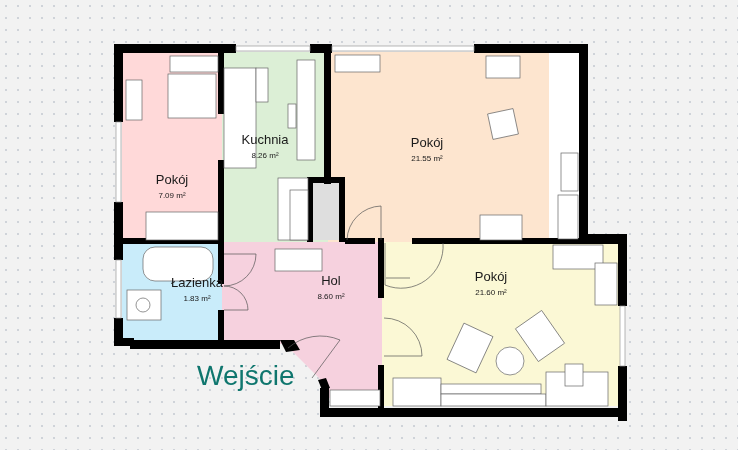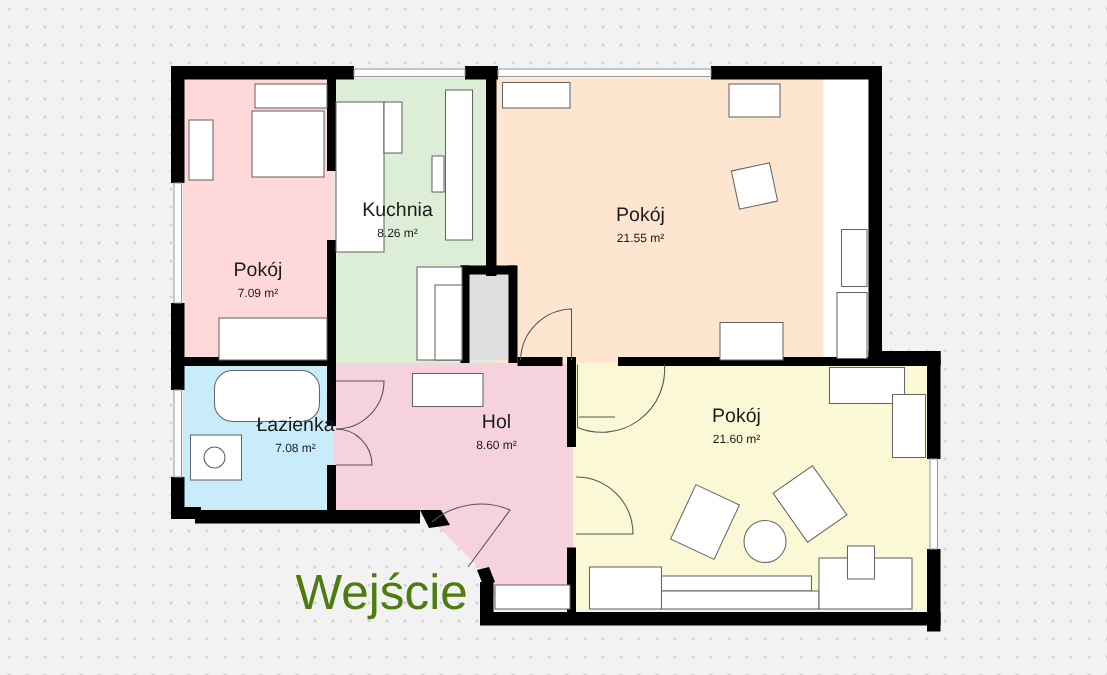--- a/index.html
+++ b/index.html
@@ -5,21 +5,21 @@
   html,body{margin:0;padding:0;}
   body{width:738px;height:450px;overflow:hidden;background:#f2f2f2;font-family:"Liberation Sans",sans-serif;position:relative;}
   .bg{position:absolute;left:0;top:0;width:738px;height:450px;
       background-color:#f2f2f2;
       background-image:radial-gradient(circle,#cfd3d9 0.8px,transparent 1.2px);
       background-size:12px 12px;}
   svg{position:absolute;left:0;top:0;}
   .lbl{position:absolute;transform:translate(-50%,-50%);text-align:center;white-space:nowrap;color:#1a1a1a;}
   .name{font-size:13px;text-align:center;}
   .area{font-size:8px;margin-top:4px;}
-  .entry{position:absolute;left:197px;top:376px;font-size:33px;color:#4d7c0f;}
+  .entry{position:absolute;left:197px;top:360px;font-size:28px;color:#0f766e;}
 </style>
 </head>
 <body>
 
 <div class="bg"></div>
 
 <svg width="738" height="450">
 
   <rect x="122" y="52" width="100" height="190" fill="#ffd9d9"></rect>
   <rect x="222" y="52" width="106" height="190" fill="#dcefd6"></rect>
@@ -128,21 +128,21 @@
 <div class="lbl" style="left:265px;top:146px;">
   <div class="name">Kuchnia</div>
   <div class="area">8.26 m²</div>
 </div>
 <div class="lbl" style="left:427px;top:149px;">
   <div class="name">Pokój</div>
   <div class="area">21.55 m²</div>
 </div>
 <div class="lbl" style="left:171px;top:289px;margin-left:26px;">
   <div class="name">Łazienka</div>
-  <div class="area">7.08 m²</div>
+  <div class="area">1.83 m²</div>
 </div>
 <div class="lbl" style="left:331px;top:287px;">
   <div class="name">Hol</div>
   <div class="area">8.60 m²</div>
 </div>
 <div class="lbl" style="left:491px;top:283px;">
   <div class="name">Pokój</div>
   <div class="area">21.60 m²</div>
 </div>
 <div class="entry">Wejście</div>

